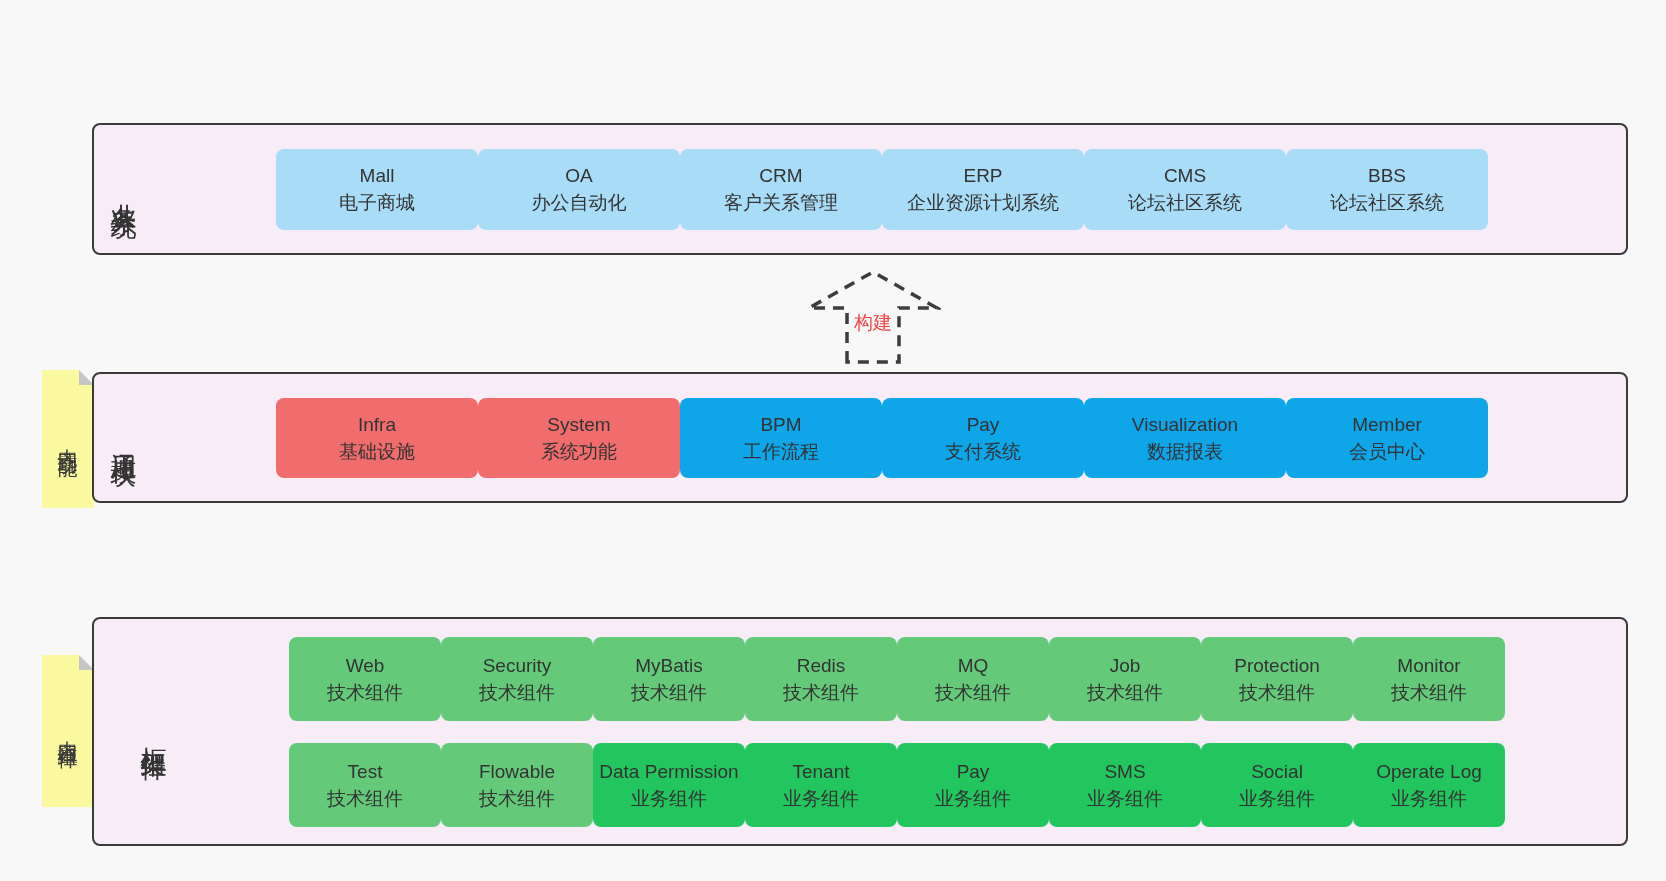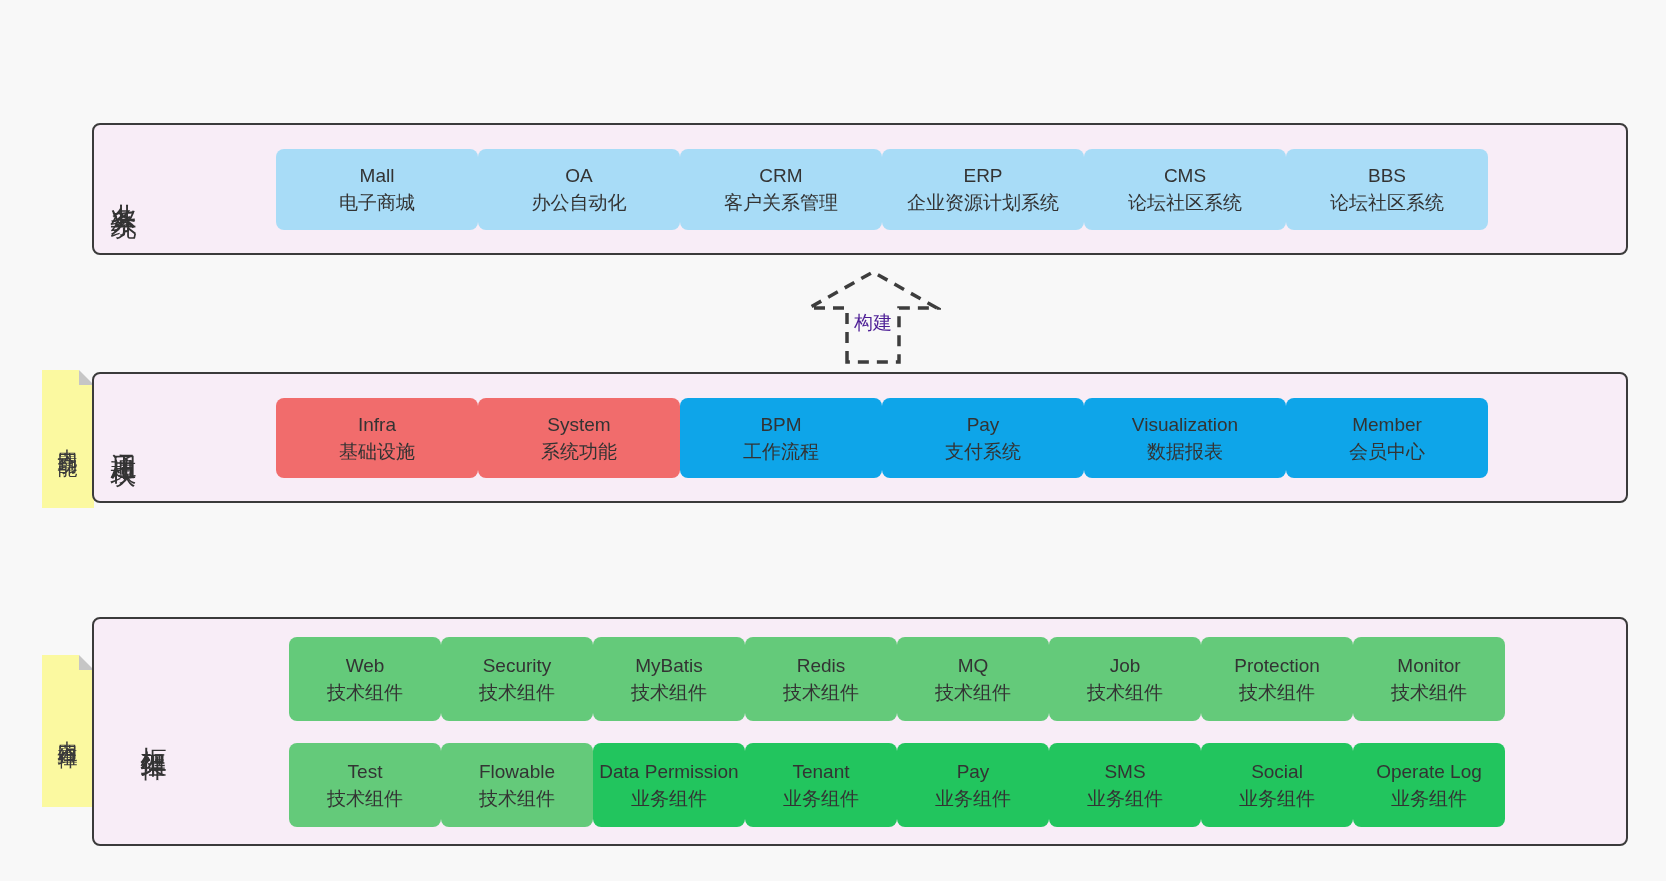--- a/index.html
+++ b/index.html
@@ -45,21 +45,21 @@
   .box.red         { background:#f16c6c; }
   .box.pink        { background:#0ea5e9; }
   .box.green       { background:#64ca7a; }
   .box.green-light { background:#22c55e; }
   .box-title, .box-sub { width:100%; }
 
   
   .arrow { position:absolute; width:136px; height:98px; z-index:1; }
   .arrow svg { position:absolute; inset:0; }
   .arrow-label { position:absolute; left:50%; top:42px; transform:translateX(-50%);
-                 background:#f8f8f8; font-size:19px; padding:0 3px; white-space:nowrap; color:#4c1d95; }
+                 background:#f8f8f8; font-size:19px; padding:0 3px; white-space:nowrap; color:#ef4444; }
   #arrow-build     { left:805px; top:268px; }
   #arrow-implement { left:825px; top:514px; }
 </style>
 </head>
 <body>
 
 <div class="canvas">
 
   <div class="note" id="note-1">
     <div class="note-cut"></div>

